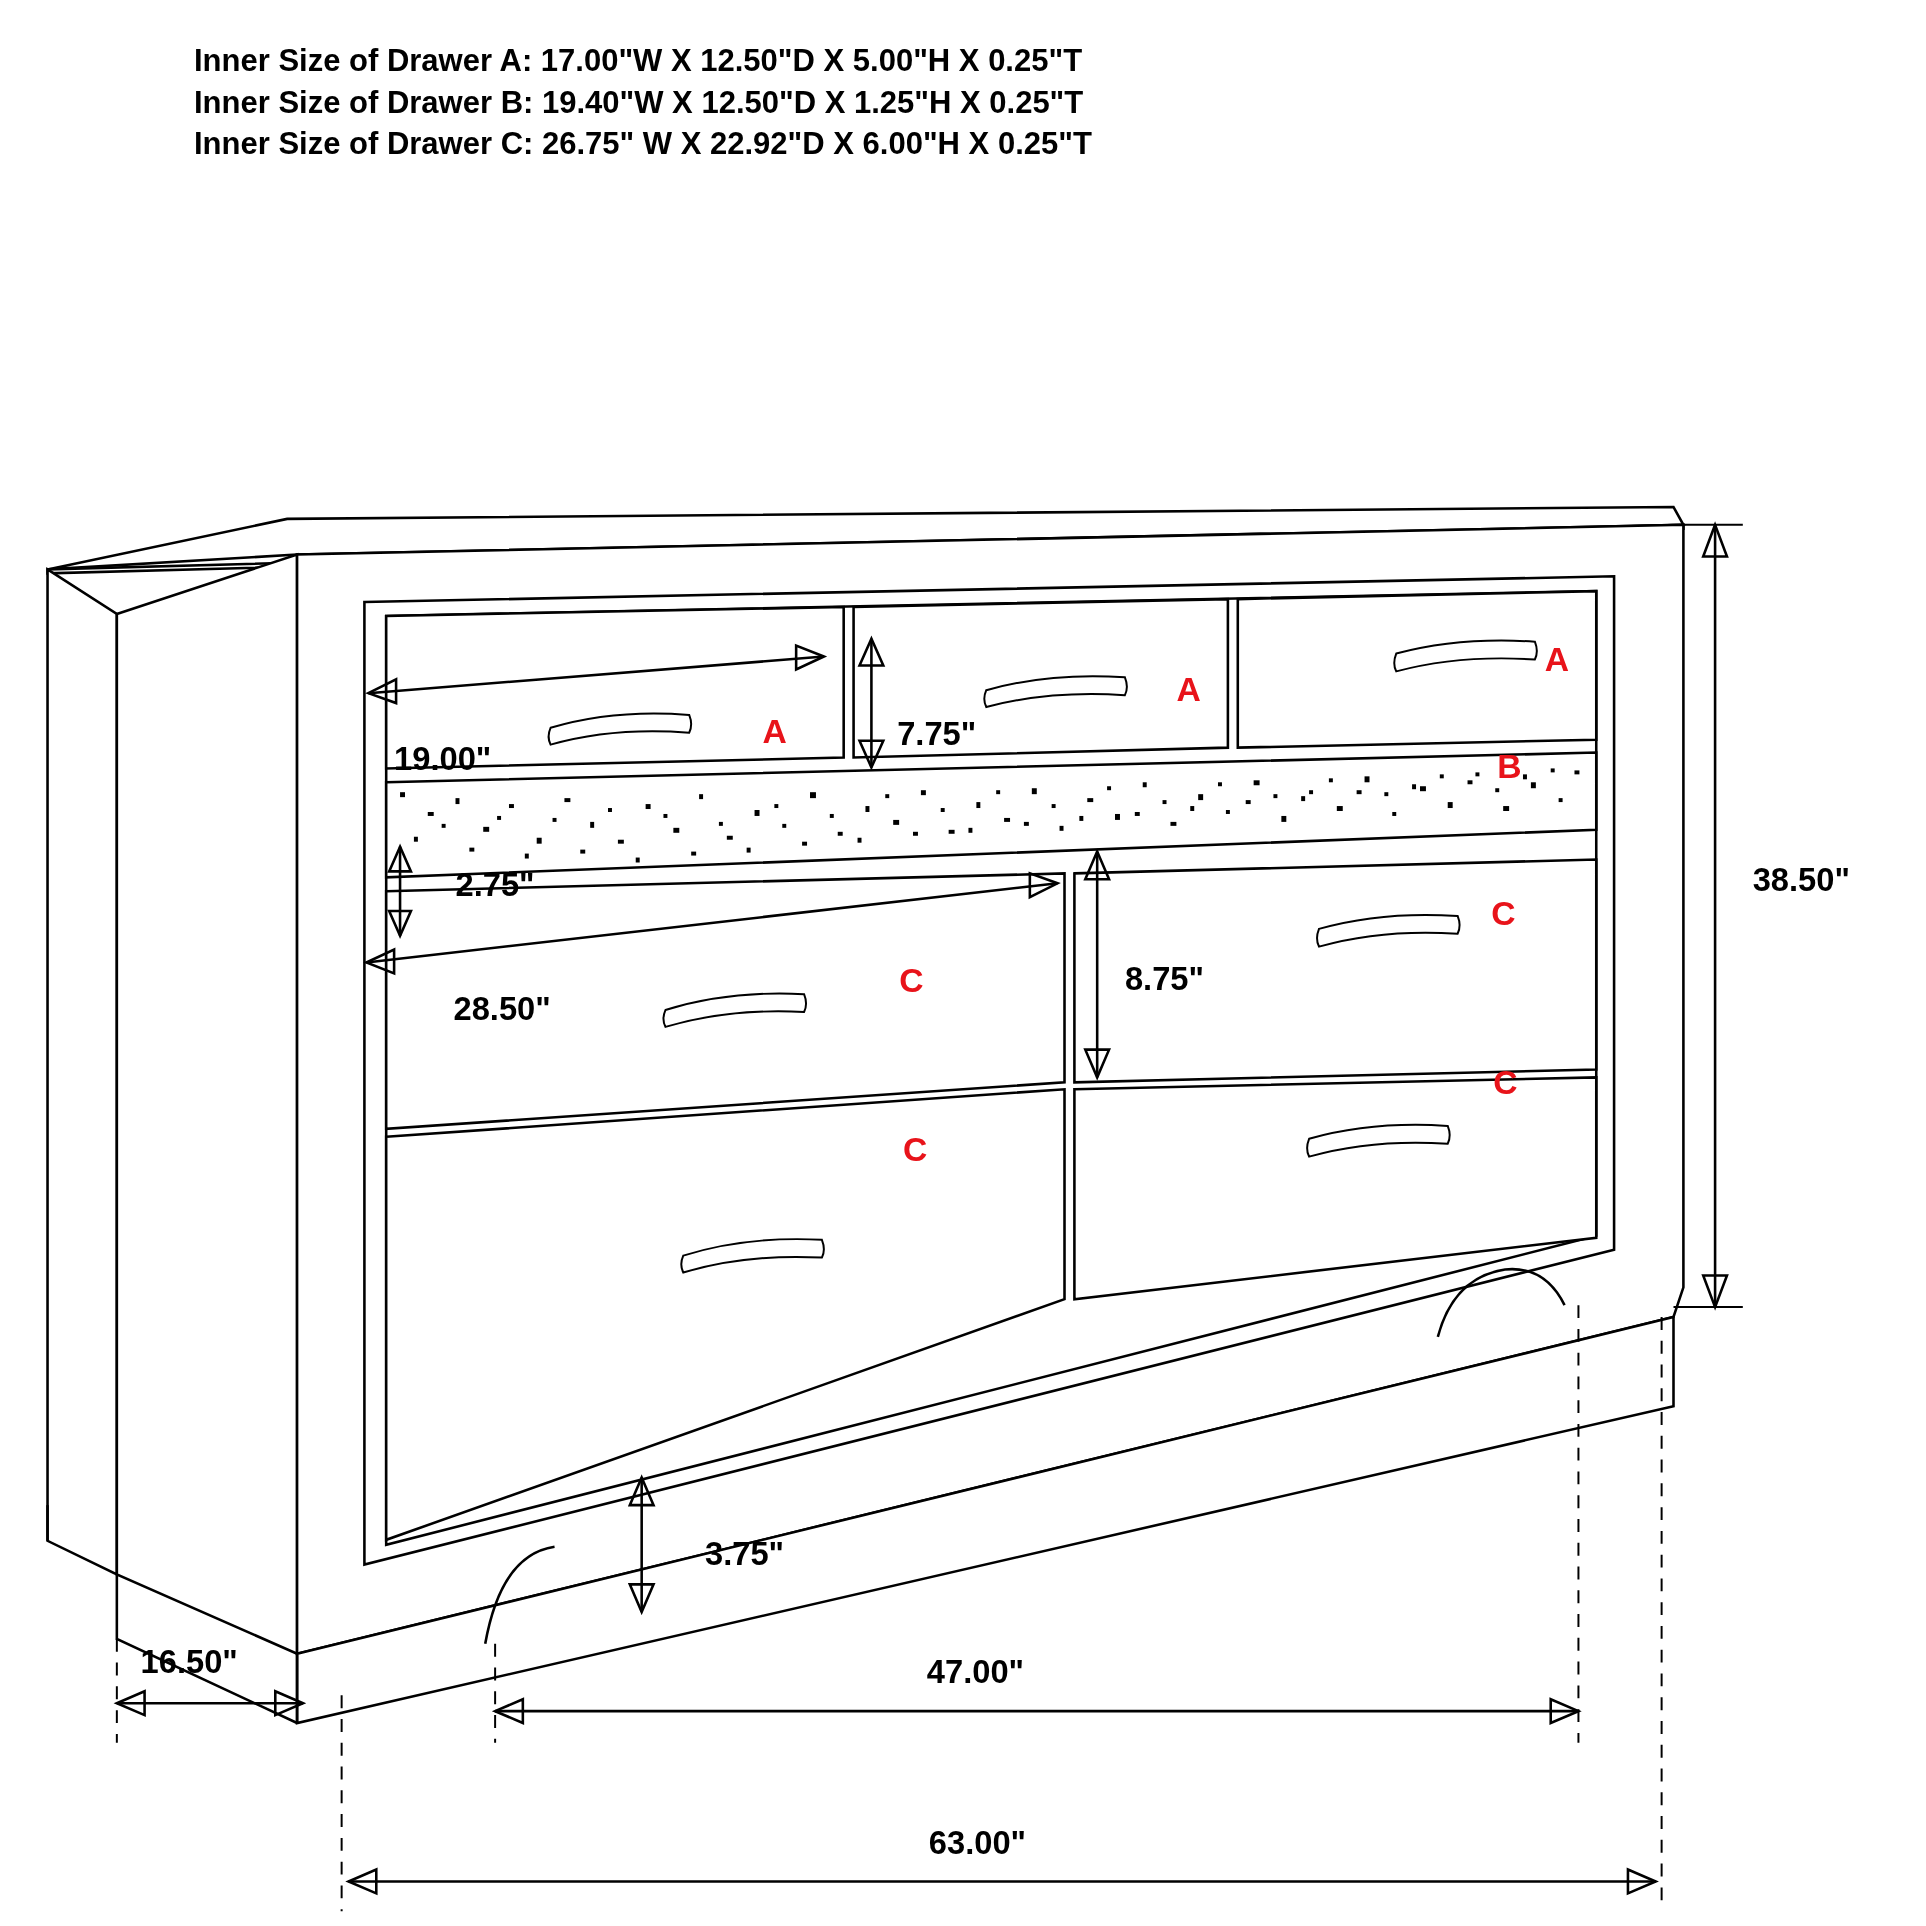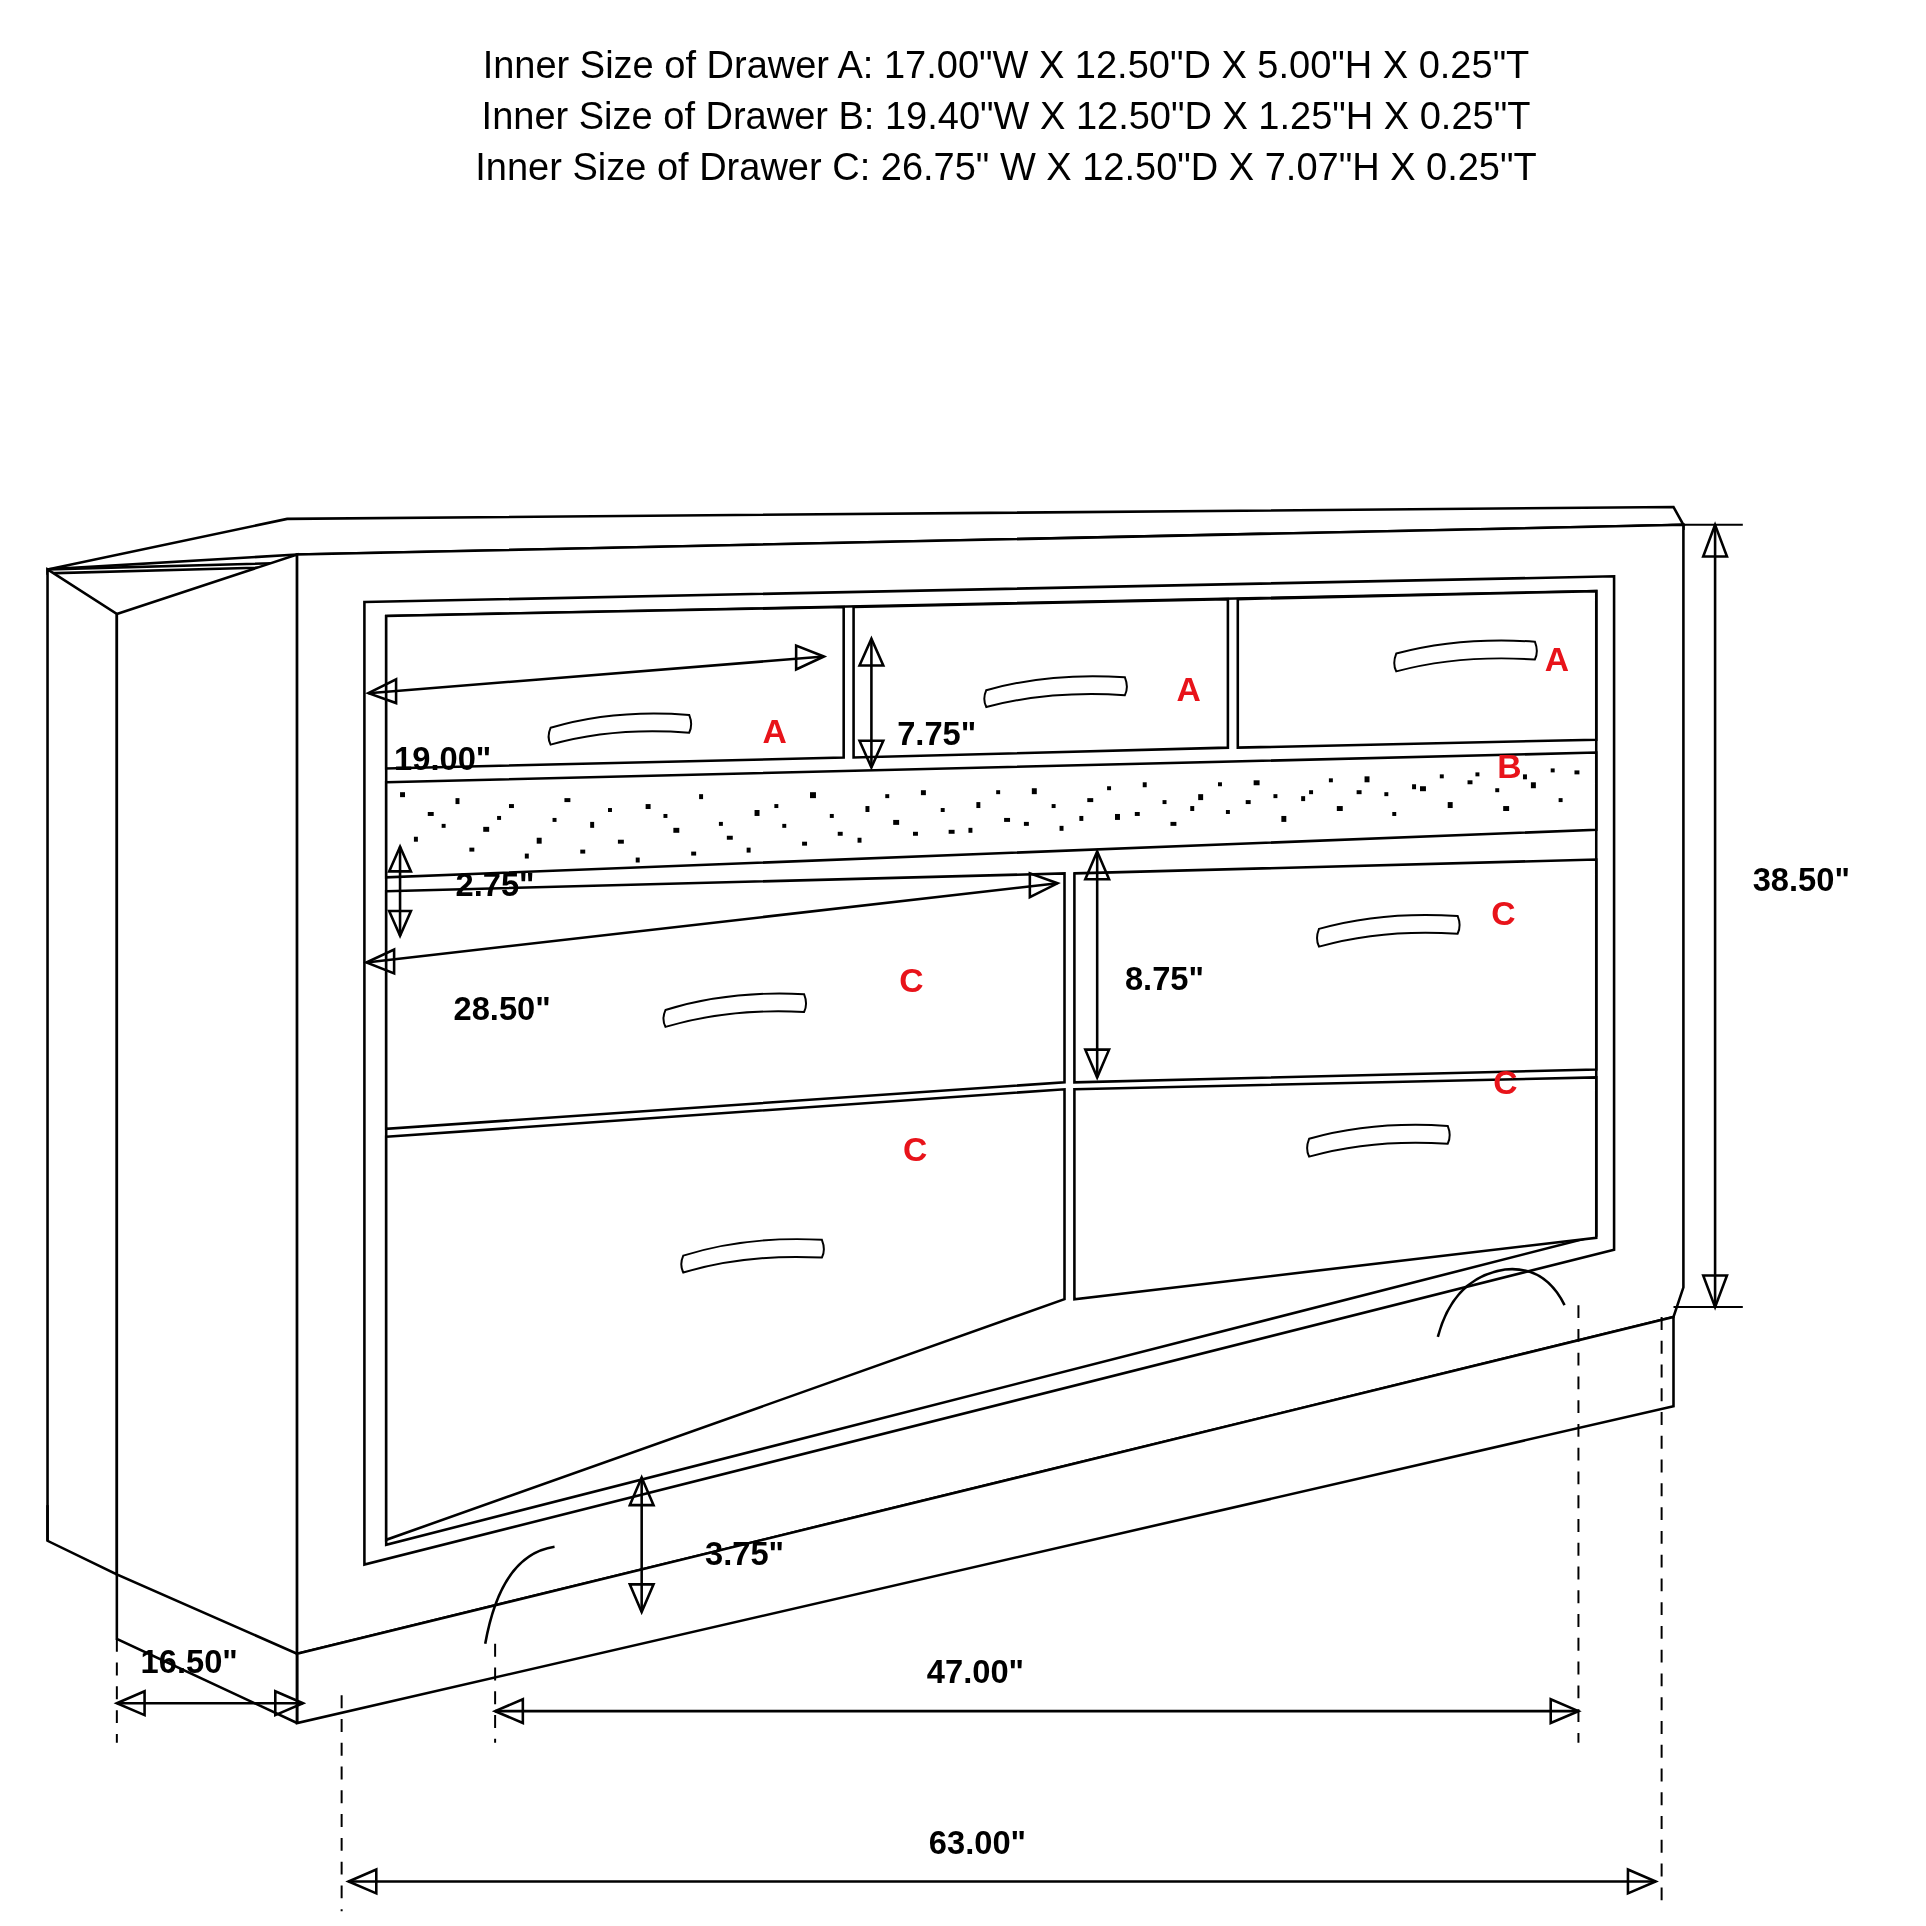--- a/index.html
+++ b/index.html
@@ -1,34 +1,34 @@
 <!DOCTYPE html>
 <html><head>
 <meta charset="utf-8">
 <style>
   html,body{margin:0;padding:0;background:#ffffff;}
   body{width:1927px;height:1927px;position:relative;font-family:"Liberation Sans",sans-serif;overflow:hidden;}
   .spec-block{position:absolute;left:194px;top:40px;width:1624px;}
-  .spec-line{font-size:38px;font-weight:normal;color:#000;line-height:1.34;white-space:nowrap;text-align:center;}
+  .spec-line{font-size:31px;font-weight:bold;color:#000;line-height:1.34;white-space:nowrap;}
   svg#diagram{position:absolute;left:0;top:0;width:1927px;height:1927px;}
   .dimtext-lg{font-size:33px;font-weight:bold;fill:#000;font-family:"Liberation Sans",sans-serif;}
   .lbl{font-size:34px;font-weight:bold;fill:#e8131a;font-family:"Liberation Sans",sans-serif;}
   .ln{stroke:#000;stroke-width:2.6;fill:none;}
   .ln-thin{stroke:#000;stroke-width:2;fill:none;}
   .dash{stroke:#000;stroke-width:2;fill:none;stroke-dasharray:13 11;}
   .dimln{stroke:#000;stroke-width:2.6;fill:none;}
   .fillw{fill:#ffffff;}
 </style>
 </head>
 <body>
 
 <div class="spec-block">
   <div class="spec-line">Inner Size of Drawer A: 17.00"W X 12.50"D X 5.00"H X 0.25"T</div>
   <div class="spec-line">Inner Size of Drawer B: 19.40"W X 12.50"D X 1.25"H X 0.25"T</div>
-  <div class="spec-line">Inner Size of Drawer C: 26.75" W X 12.50"D X 7.07"H X 0.25"T</div>
+  <div class="spec-line">Inner Size of Drawer C: 26.75" W X 22.92"D X 6.00"H X 0.25"T</div>
 </div>
 
 <svg id="diagram" viewBox="0 0 1946 1946">
 
   <g>
 
     <path class="ln fillw" d="M48,575 L290,524 L1690,512 L1700,530 L300,560 Z"></path>
     <path class="ln fillw" d="M48,575 L1700,530 L1700,534 L48,579 Z"></path>
 
     <path class="ln fillw" d="M48,575 L48,1556 L118,1590 L118,620 Z"></path>

